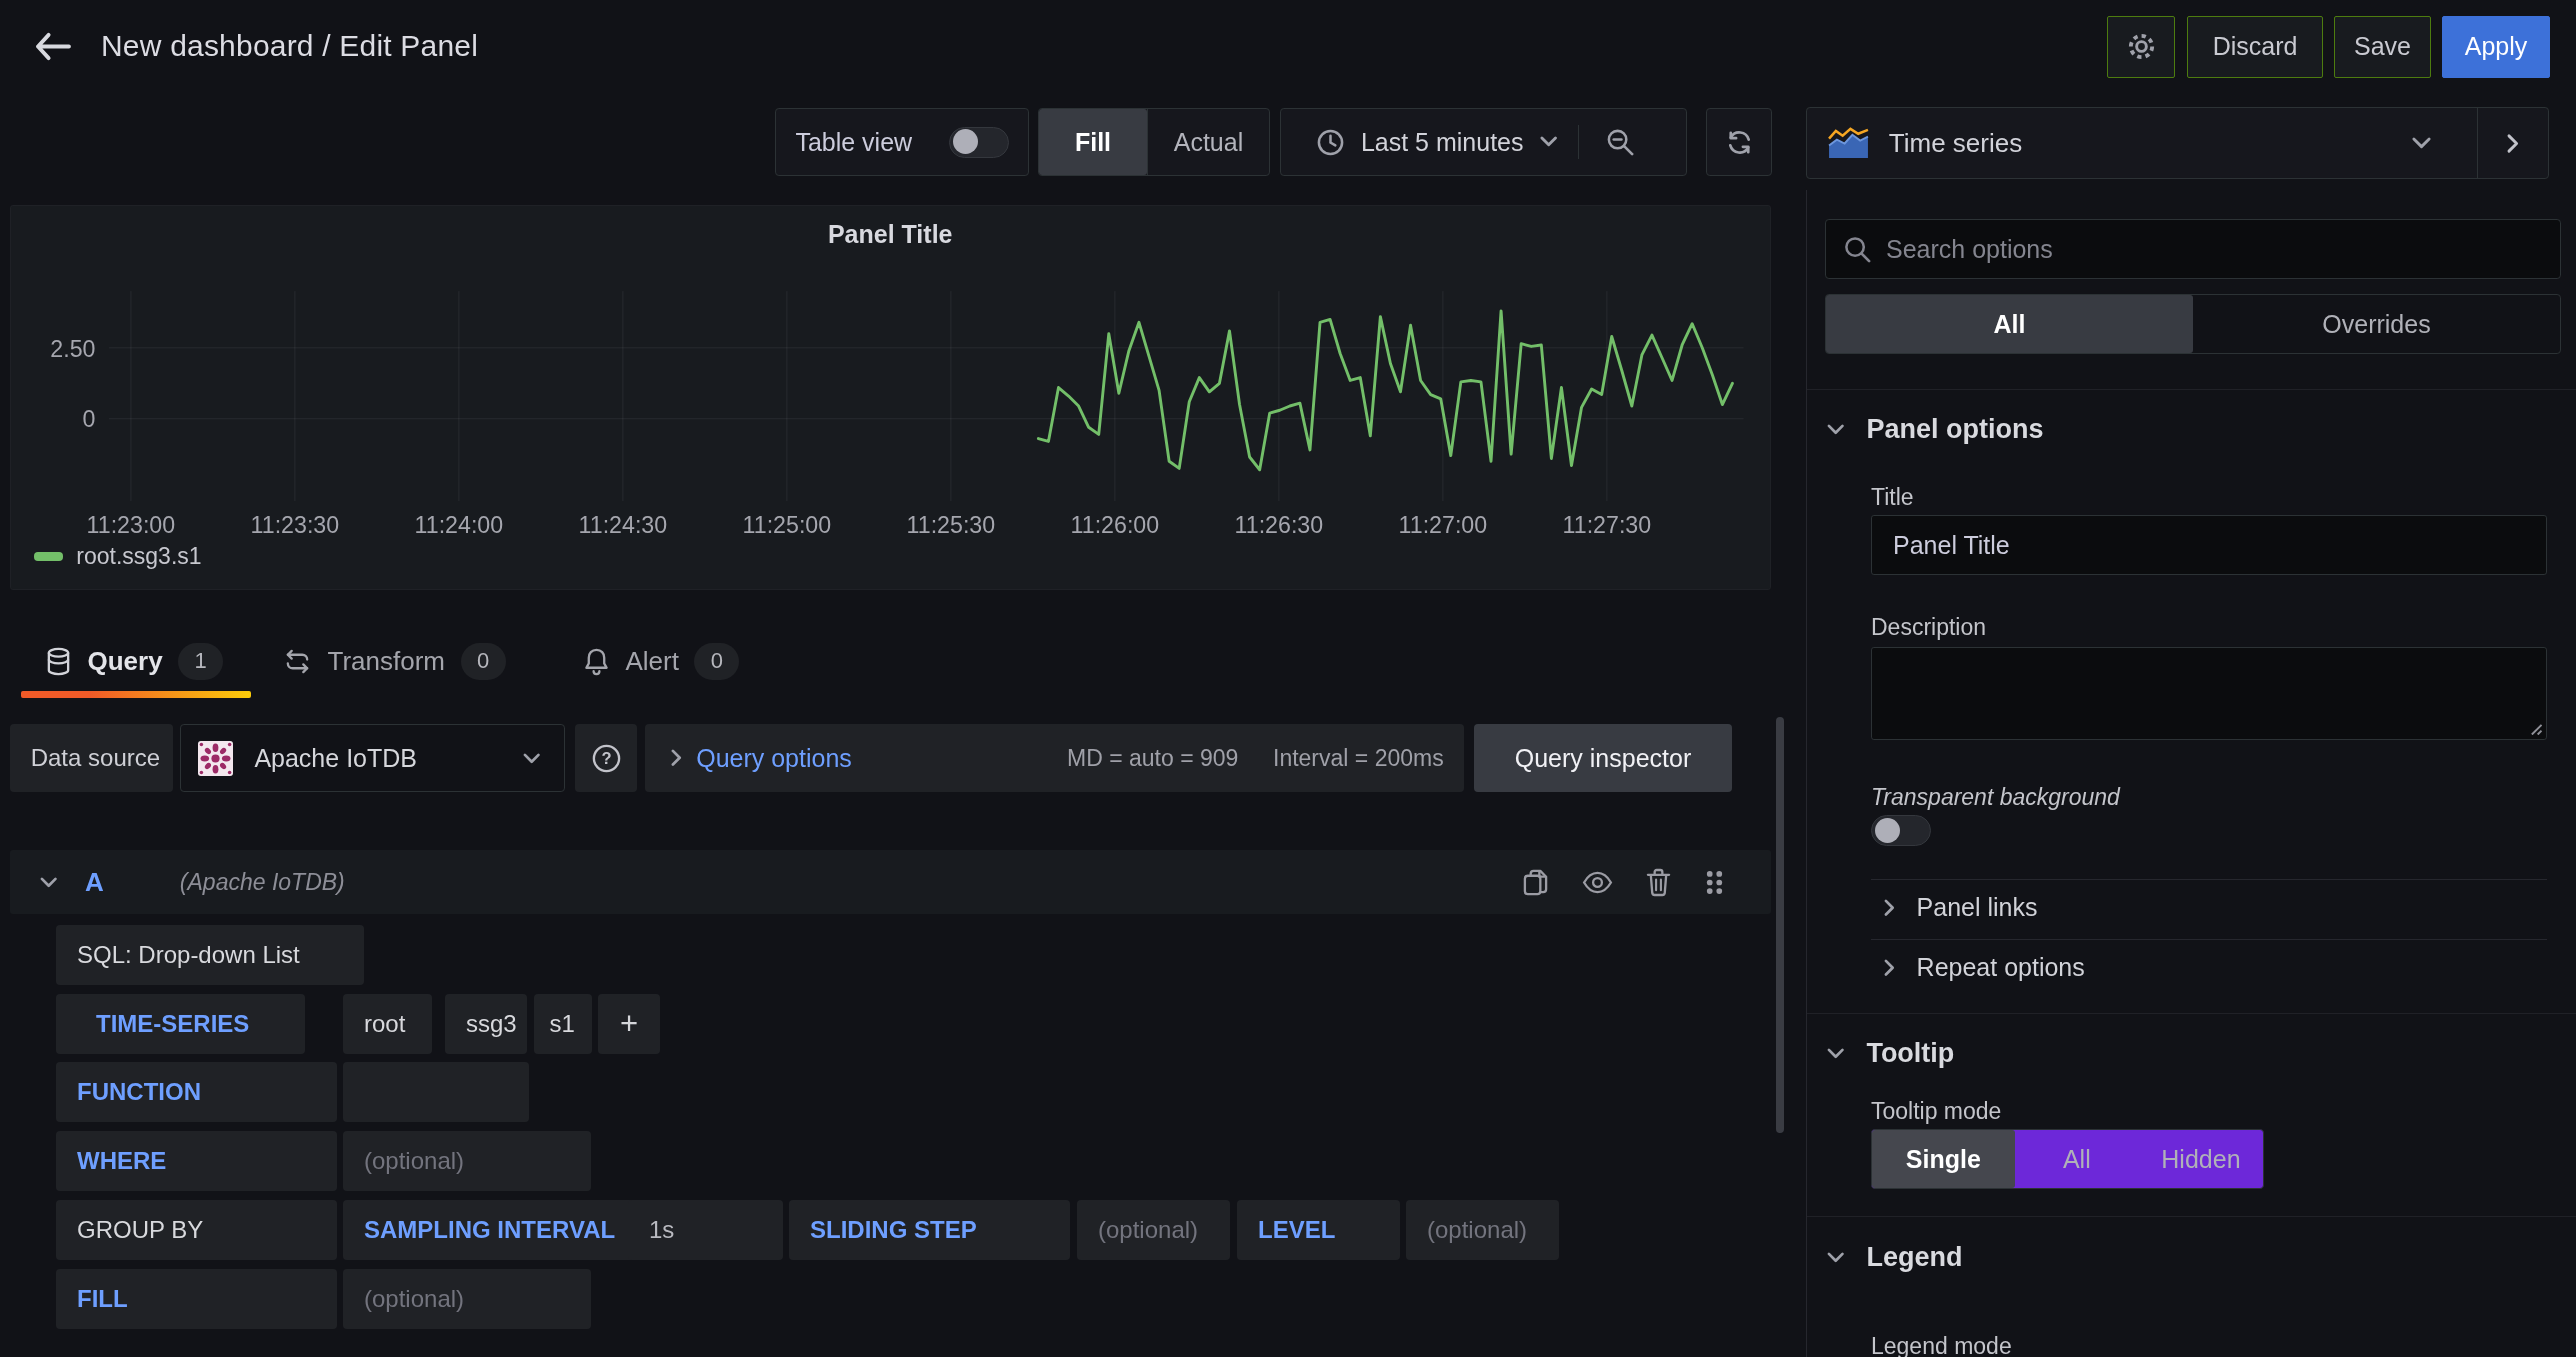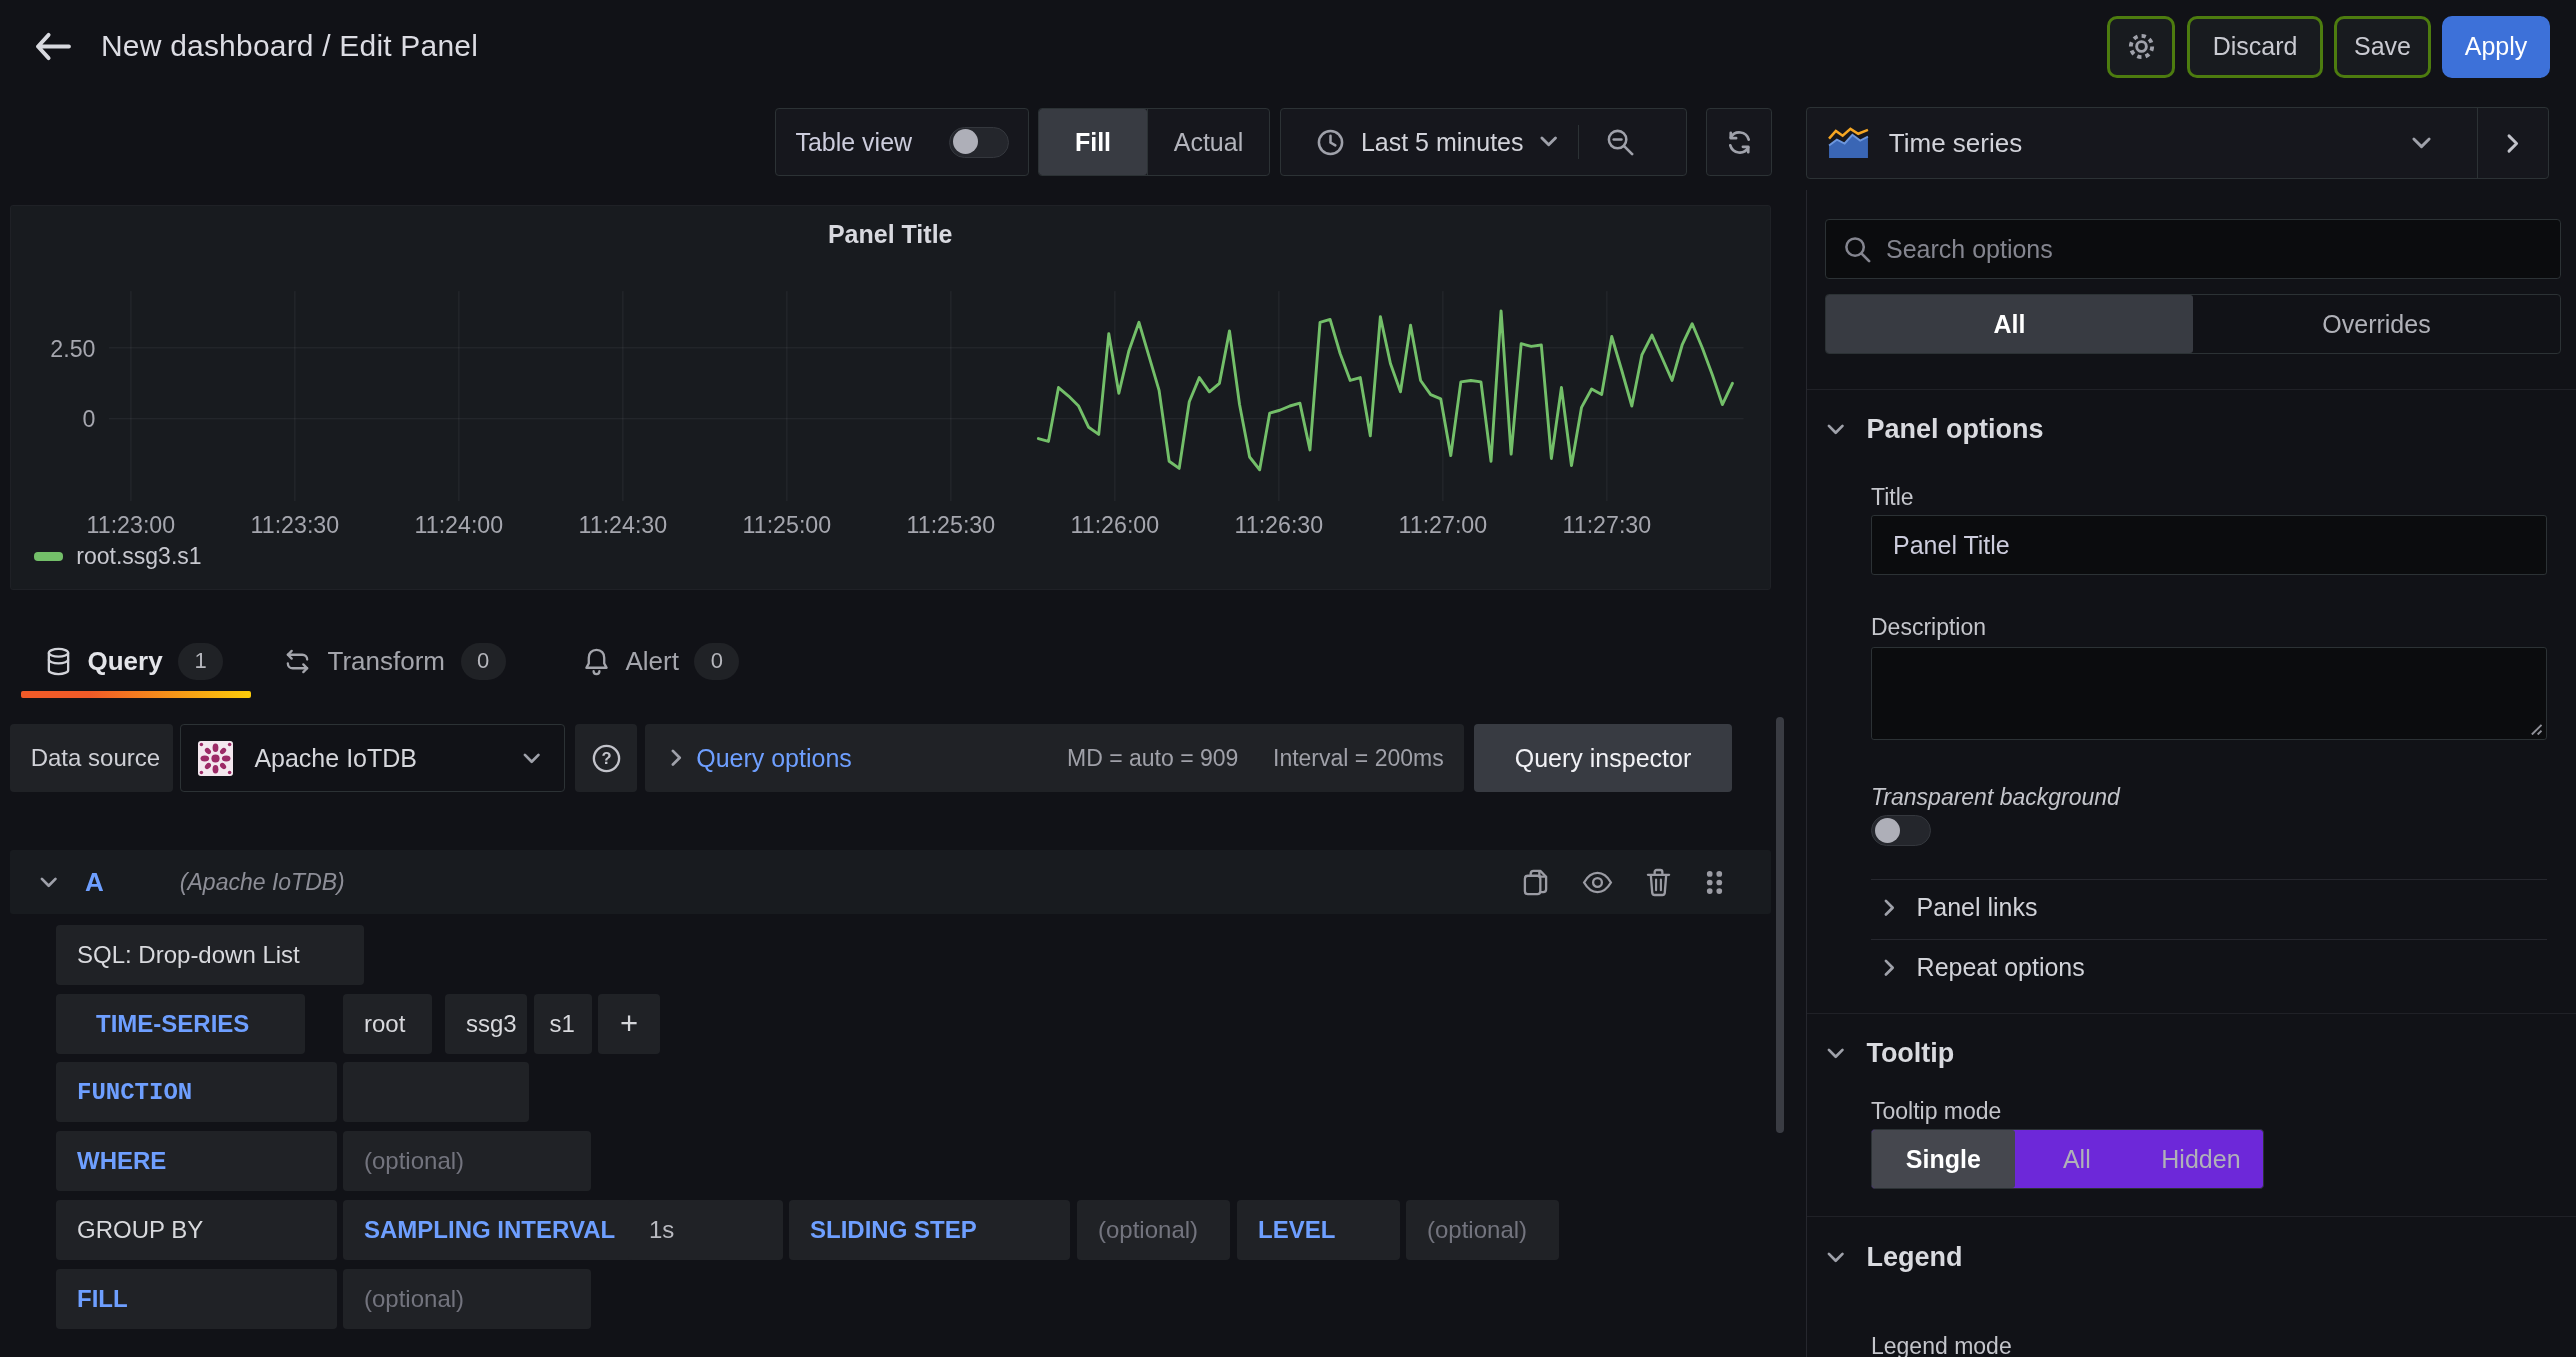--- a/index.html
+++ b/index.html
@@ -8,21 +8,21 @@
     background:#111217;
     font-family:"Liberation Sans", sans-serif;
     color:#ccccdc;
     position:relative;
   }
 
   
   .topbar { position:absolute; left:0; top:0; width:2576px; height:93px; background:#111217; }
   .back-btn { position:absolute; left:25px; top:23px; width:54px; height:46px; display:flex; align-items:center; justify-content:center; cursor:pointer; color:#d8d9df; }
   .page-title { position:absolute; left:101px; top:29px; font-size:30px; font-weight:500; color:#dcdce3; letter-spacing:0.2px; }
-  .tb-btn { position:absolute; top:15.5px; height:62px; border:3px solid #4d7c0f; background:#181b1f; border-radius:10px; color:#c9cad1; font-size:25px; font-weight:500; display:flex; align-items:center; justify-content:center; cursor:pointer; font-family:inherit; }
+  .tb-btn { position:absolute; top:15.5px; height:62px; border:1px solid #4d7c0f; background:#181b1f; border-radius:2px; color:#c9cad1; font-size:25px; font-weight:500; display:flex; align-items:center; justify-content:center; cursor:pointer; font-family:inherit; }
   .tb-btn.icon-only { width:68px; }
   .tb-btn.primary { background:#3d71d9; border-color:#3d71d9; color:#ffffff; }
 
   
   .ctrl { position:absolute; top:108px; height:68px; border:1px solid #2c3235; background:#16171d; border-radius:3.9px; display:flex; align-items:center; }
   .toggle-pill { width:60px; height:31px; background:#24262c; border:1px solid #34373d; border-radius:15.5px; position:relative; cursor:pointer; }
   .toggle-pill .knob { position:absolute; left:2.9px; top:1.9px; width:25px; height:25px; border-radius:50%; background:#aeafb8; }
   .seg { height:100%; display:flex; align-items:center; justify-content:center; font-size:25px; cursor:pointer; color:#b3b4bc; }
   .seg.active { background:#383b42; color:#ffffff; font-weight:700; border-radius:2.9px; }
   .vdiv { width:1px; height:100%; background:#2c3235; }
@@ -329,21 +329,21 @@
 </div>
 
 <div class="fchip" style="left:56px; top:925px; width:308px;">SQL: Drop-down List</div>
 
 <div class="fchip blue" style="left:56px; top:994px; width:249px;padding-left:40px;">TIME-SERIES</div>
 <div class="fchip val" style="left:343px; top:994px; width:89px;">root</div>
 <div class="fchip val" style="left:445px; top:994px; width:82px;">ssg3</div>
 <div class="fchip val" style="left:534px; top:994px; width:58px; padding:0 15.5px;">s1</div>
 <div class="fchip plus" style="left:598px; top:994px; width:62px; font-size:31px;">+</div>
 
-<div class="fchip blue" style="left:56px; top:1062px; width:281px;font-family:Liberation Mono, monospace;">FUNCTION</div>
+<div class="fchip blue" style="left:56px; top:1062px; width:281px;">FUNCTION</div>
 <div class="fchip" style="left:343px; top:1062px; width:186px;"></div>
 
 <div class="fchip blue" style="left:56px; top:1131px; width:281px;">WHERE</div>
 <div class="fchip opt" style="left:343px; top:1131px; width:248px;">(optional)</div>
 
 <div class="fchip" style="left:56px; top:1200px; width:281px;">GROUP BY</div>
 <div class="fchip blue" style="left:343px; top:1200px; width:324px;">SAMPLING INTERVAL</div>
 <div class="fchip" style="left:628px; top:1200px; width:155px; color:#b9bac0; font-weight:400;">1s</div>
 <div class="fchip blue" style="left:789px; top:1200px; width:281px;">SLIDING STEP</div>
 <div class="fchip opt" style="left:1077px; top:1200px; width:153px;">(optional)</div>

